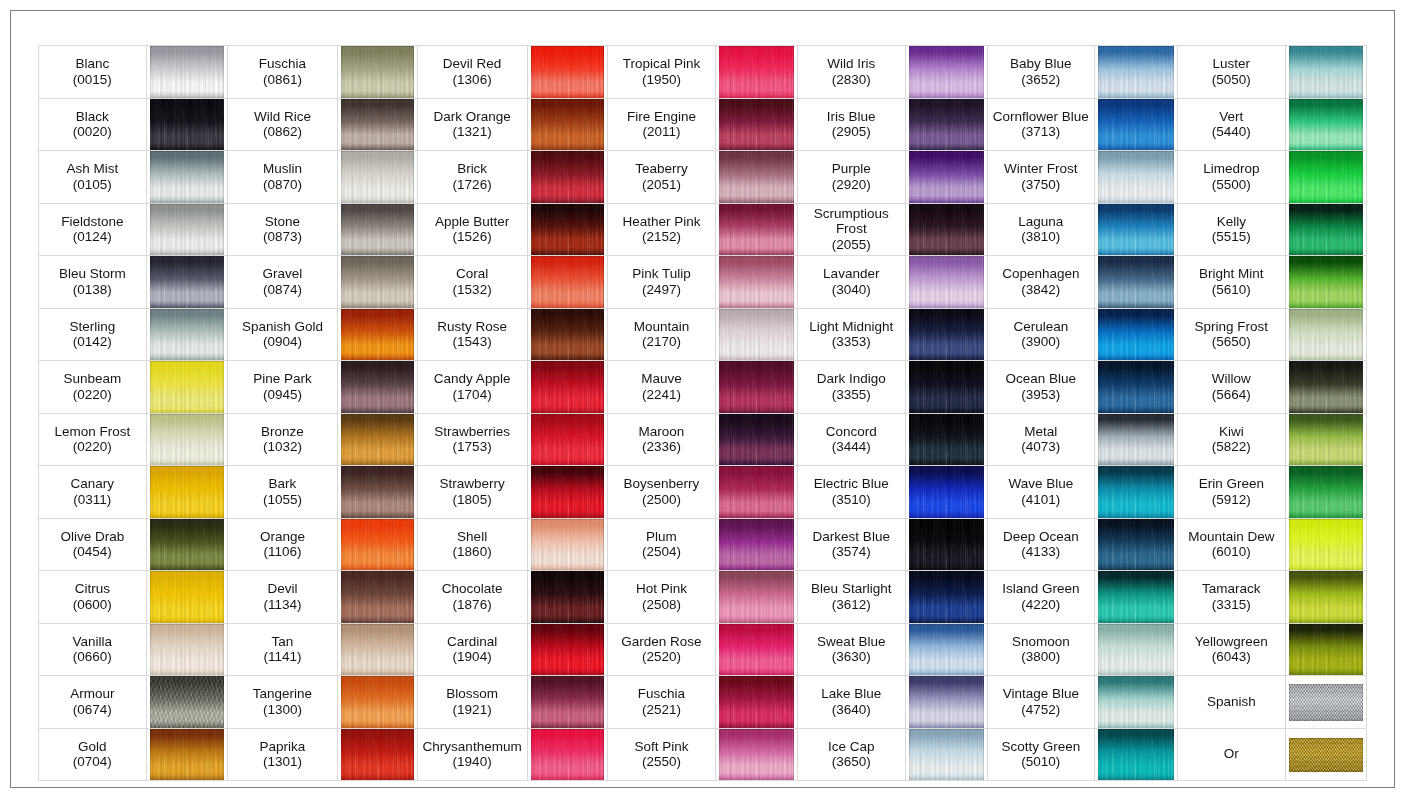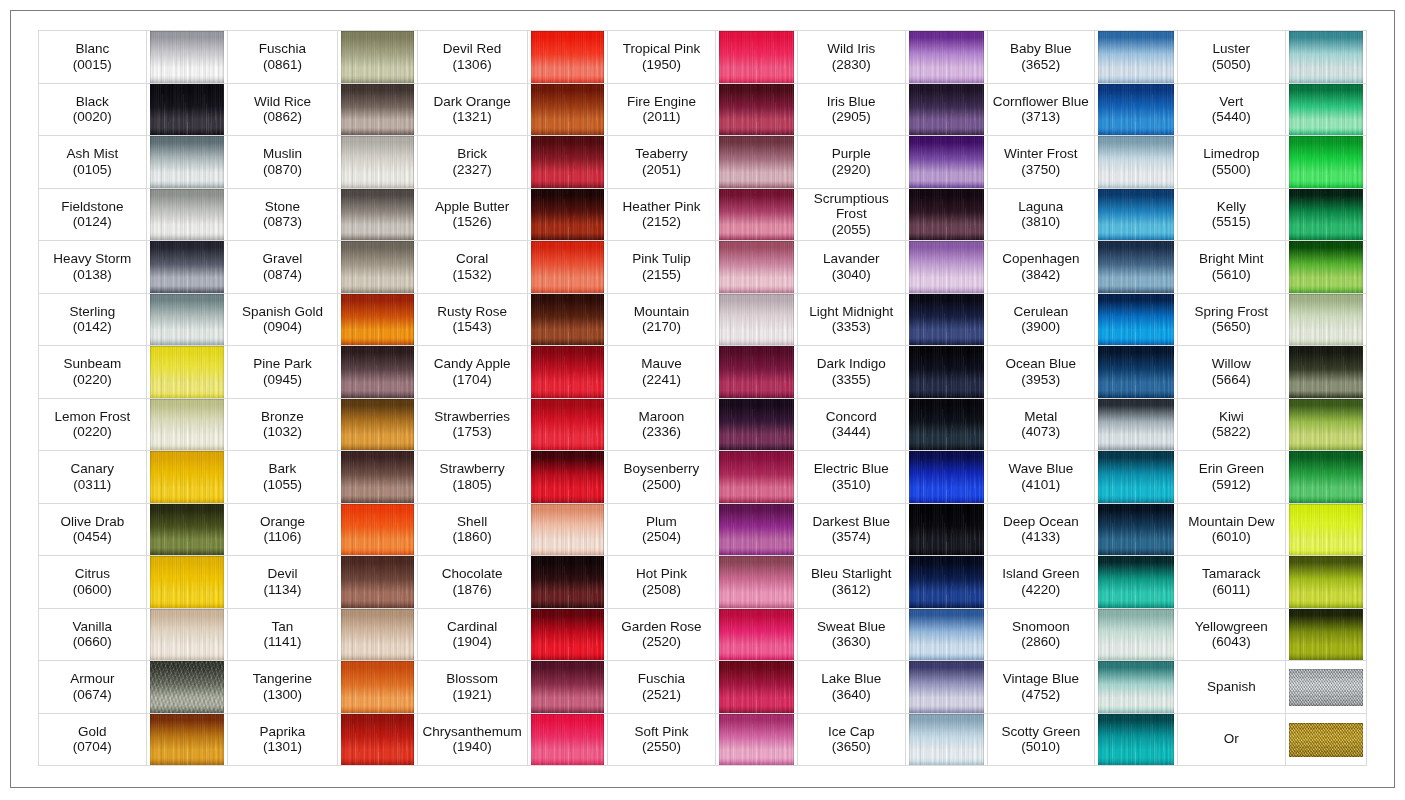--- a/index.html
+++ b/index.html
@@ -1,20 +1,20 @@
 <!DOCTYPE html>
 <html><head>
 <meta charset="utf-8">
 <title>Thread Colour Chart</title>
 <style>
   html,body{margin:0;padding:0;background:#ffffff;}
   body{width:1405px;height:800px;overflow:hidden;font-family:"Liberation Sans",sans-serif;}
   .page{position:absolute;left:0;top:0;width:1405px;height:800px;background:#fff;}
   .frame{position:absolute;left:9.6px;top:10.4px;width:1385.5px;height:777.6px;border:1.8px solid #7c7c7c;box-sizing:border-box;}
-  .chart{position:absolute;left:38px;top:30px;width:1328px;height:735px;border-collapse:collapse;table-layout:fixed;}
+  .chart{position:absolute;left:38px;top:45px;width:1328px;height:735px;border-collapse:collapse;table-layout:fixed;}
   .chart tr{height:52.5px;}
   .chart td{border:1px solid #dadada;padding:0;margin:0;vertical-align:middle;box-sizing:border-box;height:52.5px;overflow:hidden;}
   td.lab{text-align:center;font-size:13.5px;line-height:15.6px;color:#161616;padding-top:0px;}
   td.sw{padding:0;position:relative;}
   .swatch{position:absolute;left:3px;right:3px;top:0;bottom:0;display:block;}
   .swatch .base{position:absolute;inset:0;}
   .swatch .mottle{position:absolute;inset:0;
     background:
       repeating-linear-gradient(71deg,
         rgba(255,255,255,0.20) 0px, rgba(255,255,255,0.0) 1.1px,
@@ -283,21 +283,21 @@
           <td class="sw">
             <div class="swatch">
               <div class="base" style="background: linear-gradient(rgb(178, 176, 168) 0%, rgb(178, 176, 168) 12%, rgb(220, 216, 208) 45%, rgb(246, 244, 238) 70%, rgb(246, 244, 238) 86%, rgb(220, 216, 208) 100%);"></div>
               <div class="fiber"></div>
               <div class="wisp"></div>
               <div class="shade"></div>
             </div>
           </td>
           <td class="lab">
             <div>Brick</div>
-            <div>(2327)</div>
+            <div>(1726)</div>
           </td>
           <td class="sw">
             <div class="swatch">
               <div class="base" style="background: linear-gradient(rgb(80, 10, 14) 0%, rgb(80, 10, 14) 12%, rgb(140, 24, 36) 45%, rgb(216, 44, 64) 70%, rgb(216, 44, 64) 86%, rgb(140, 24, 36) 100%);"></div>
               <div class="fiber"></div>
               <div class="wisp"></div>
               <div class="shade"></div>
             </div>
           </td>
           <td class="lab">
@@ -430,21 +430,21 @@
             <div class="swatch">
               <div class="base" style="background: linear-gradient(rgb(3, 32, 18) 0%, rgb(3, 32, 18) 12%, rgb(9, 138, 70) 45%, rgb(40, 192, 112) 70%, rgb(40, 192, 112) 86%, rgb(9, 138, 70) 100%);"></div>
               <div class="fiber"></div>
               <div class="wisp"></div>
               <div class="shade"></div>
             </div>
           </td>
         </tr>
         <tr>
           <td class="lab">
-            <div>Heavy Storm</div>
+            <div>Bleu Storm</div>
             <div>(0138)</div>
           </td>
           <td class="sw">
             <div class="swatch">
               <div class="base" style="background: linear-gradient(rgb(34, 35, 47) 0%, rgb(34, 35, 47) 12%, rgb(88, 92, 108) 45%, rgb(180, 184, 196) 70%, rgb(180, 184, 196) 86%, rgb(88, 92, 108) 100%);"></div>
               <div class="fiber"></div>
               <div class="wisp"></div>
               <div class="shade"></div>
             </div>
           </td>
@@ -467,21 +467,21 @@
           <td class="sw">
             <div class="swatch">
               <div class="base" style="background: linear-gradient(rgb(217, 32, 12) 0%, rgb(217, 32, 12) 12%, rgb(239, 82, 52) 45%, rgb(251, 132, 100) 70%, rgb(251, 132, 100) 86%, rgb(239, 82, 52) 100%);"></div>
               <div class="fiber"></div>
               <div class="wisp"></div>
               <div class="shade"></div>
             </div>
           </td>
           <td class="lab">
             <div>Pink Tulip</div>
-            <div>(2155)</div>
+            <div>(2497)</div>
           </td>
           <td class="sw">
             <div class="swatch">
               <div class="base" style="background: linear-gradient(rgb(160, 76, 100) 0%, rgb(160, 76, 100) 12%, rgb(208, 136, 164) 45%, rgb(246, 204, 216) 70%, rgb(246, 204, 216) 86%, rgb(208, 136, 164) 100%);"></div>
               <div class="fiber"></div>
               <div class="wisp"></div>
               <div class="shade"></div>
             </div>
           </td>
           <td class="lab">
@@ -1019,21 +1019,21 @@
           <td class="sw">
             <div class="swatch">
               <div class="base" style="background: linear-gradient(rgb(3, 40, 42) 0%, rgb(3, 40, 42) 12%, rgb(12, 156, 136) 45%, rgb(42, 208, 182) 70%, rgb(42, 208, 182) 86%, rgb(12, 156, 136) 100%);"></div>
               <div class="fiber"></div>
               <div class="wisp"></div>
               <div class="shade"></div>
             </div>
           </td>
           <td class="lab">
             <div>Tamarack</div>
-            <div>(6011)</div>
+            <div>(3315)</div>
           </td>
           <td class="sw">
             <div class="swatch">
               <div class="base" style="background: linear-gradient(rgb(68, 84, 10) 0%, rgb(68, 84, 10) 12%, rgb(166, 192, 24) 45%, rgb(212, 228, 58) 70%, rgb(212, 228, 58) 86%, rgb(166, 192, 24) 100%);"></div>
               <div class="fiber"></div>
               <div class="wisp"></div>
               <div class="shade"></div>
             </div>
           </td>
         </tr>
@@ -1093,21 +1093,21 @@
           <td class="sw">
             <div class="swatch">
               <div class="base" style="background: linear-gradient(rgb(42, 88, 154) 0%, rgb(42, 88, 154) 12%, rgb(150, 188, 224) 45%, rgb(214, 232, 248) 70%, rgb(214, 232, 248) 86%, rgb(150, 188, 224) 100%);"></div>
               <div class="fiber"></div>
               <div class="wisp"></div>
               <div class="shade"></div>
             </div>
           </td>
           <td class="lab">
             <div>Snomoon</div>
-            <div>(2860)</div>
+            <div>(3800)</div>
           </td>
           <td class="sw">
             <div class="swatch">
               <div class="base" style="background: linear-gradient(rgb(138, 180, 172) 0%, rgb(138, 180, 172) 12%, rgb(204, 228, 220) 45%, rgb(238, 246, 242) 70%, rgb(238, 246, 242) 86%, rgb(204, 228, 220) 100%);"></div>
               <div class="fiber"></div>
               <div class="wisp"></div>
               <div class="shade"></div>
             </div>
           </td>
           <td class="lab">

